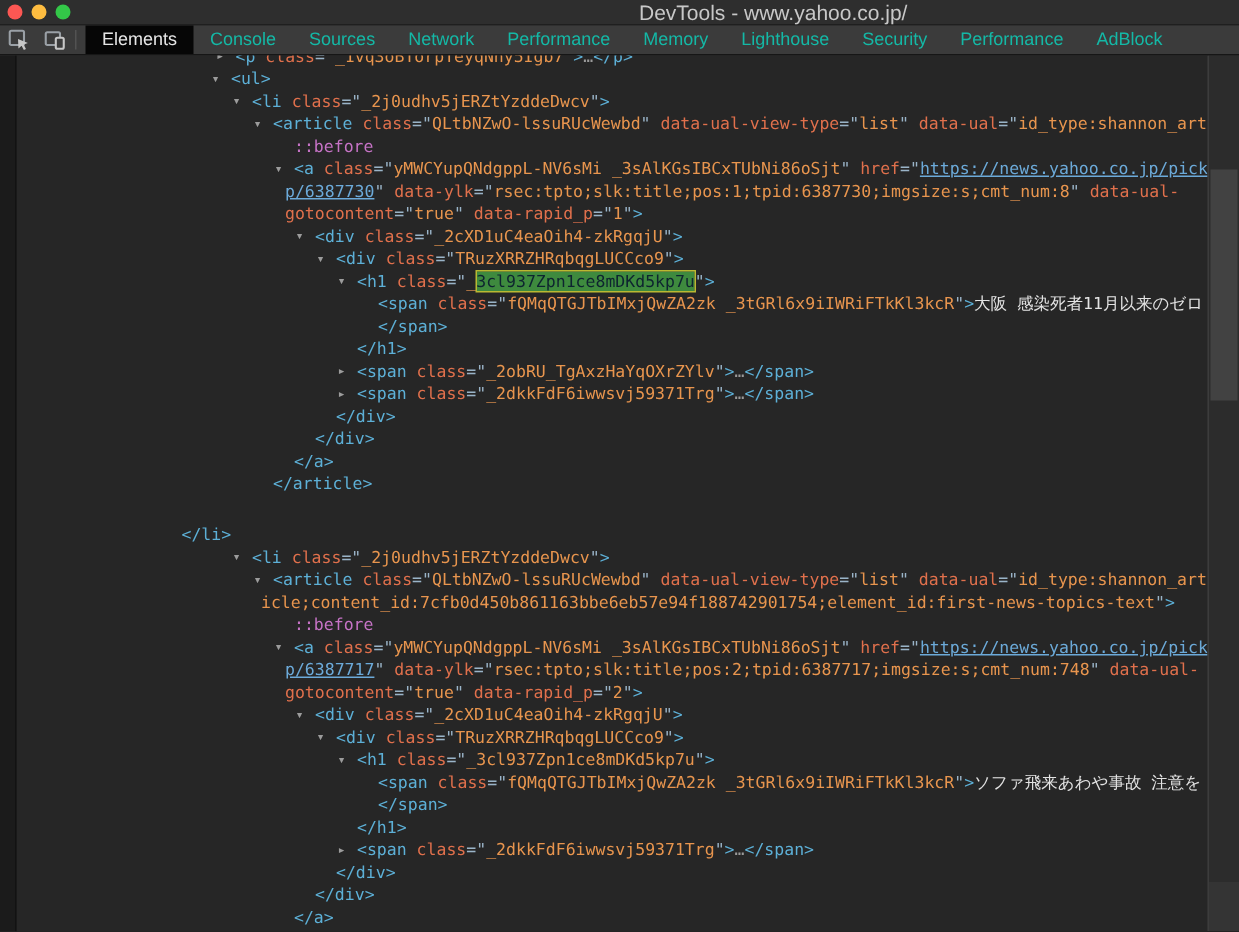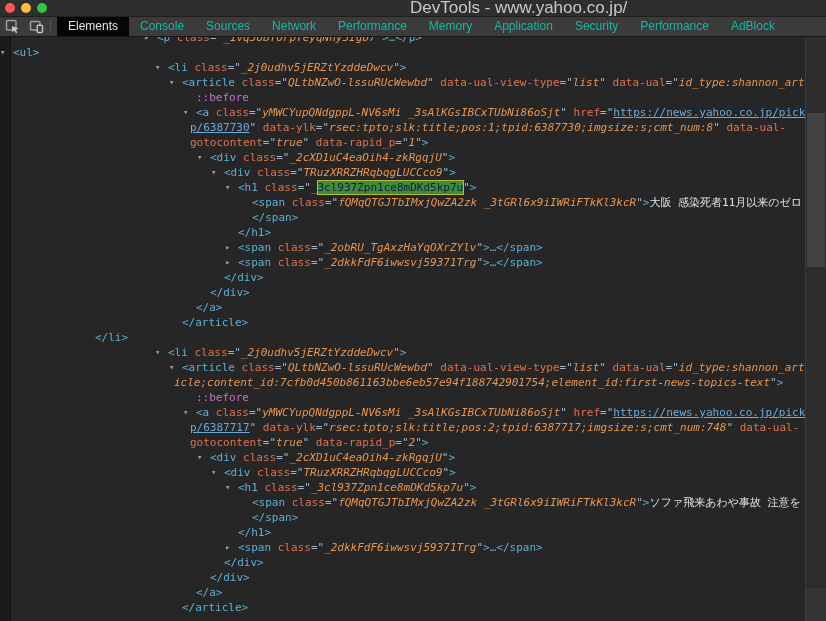--- a/index.html
+++ b/index.html
@@ -6,43 +6,43 @@
     font-family:"Liberation Sans",sans-serif;}
   .window{position:relative;width:826px;height:621px;background:#262626;overflow:hidden;}
 
   
   .titlebar{position:relative;height:16px;background:#2e2e2e;border-bottom:1px solid #1f1f1f;}
   .traffic{position:absolute;left:5px;top:3px;display:flex;gap:6px;}
   .tl{width:10px;height:10px;border-radius:50%;display:inline-block;}
   .tl.red{background:var(--traffic-close);}
   .tl.yellow{background:var(--traffic-minimize);}
   .tl.green{background:var(--traffic-zoom);}
-  .title{position:absolute;left:410px;top:0;height:16px;line-height:16px;
-    font-size:17px;color:#c8c8c8;white-space:nowrap;text-align:right;}
+  .title{position:absolute;left:426px;top:0;height:16px;line-height:16px;
+    font-size:14px;color:#c8c8c8;white-space:nowrap;text-align:right;}
 
   
   .tabbar{position:relative;height:19px;background:#3b3b3b;border-bottom:1px solid #161616;
     display:flex;align-items:stretch;}
   .toolbtn{width:24px;display:flex;align-items:center;justify-content:center;}
   .toolbtn svg{display:block;}
   .vsep{width:1px;background:#525252;margin:3px 6px 3px 2px;}
   .tabs{display:flex;align-items:stretch;justify-content:space-between;}
   .tab{padding:0 11px;line-height:19px;font-size:12px;color:#14b8a6;white-space:nowrap;cursor:default;}
   .tab.selected{background:var(--tab-selected-bg);color:#e6e6e6;}
 
   
   .content{position:absolute;top:37px;left:0;right:0;bottom:0;background:#262626;overflow:hidden;}
   .gutter{position:absolute;left:0;top:0;bottom:0;width:10px;background:#1b1b1b;border-right:1px solid #121212;}
   .tree{position:absolute;left:0;top:-7px;right:20px;}
   .code-line{height:15px;line-height:15px;white-space:pre;
     font-family:"DejaVu Sans Mono","Liberation Mono",monospace;font-size:11px;}
   .arrow{display:inline-block;width:13px;color:var(--arrow);font-size:9px;vertical-align:1px;}
   .tok-tag{color:var(--tag);}
   .tok-attr{color:var(--attr-name);}
-  .tok-val{color:var(--attr-value);font-style:italic;}
+  .tok-val{color:var(--attr-value);}
   .tok-pun{color:var(--punct);}
   .tok-lnk{color:var(--link);text-decoration:underline;}
   .tok-pse{color:var(--pseudo);}
   .tok-txt{color:var(--text-content);}
   .tok-ell{color:var(--ellipsis);}
   .tok-hl{background:var(--highlight-bg);color:var(--highlight-text);
     outline:1px solid var(--highlight-border);margin-top:41px;}
 
   
   .scrollbar{position:absolute;top:0;right:0;bottom:0;width:20px;background:#2c2c2c;
@@ -78,51 +78,51 @@
       </svg>
     </div>
     <div class="vsep"></div>
     <div class="tabs" id="tabs">
         <div class="tab selected">Elements</div>
         <div class="tab">Console</div>
         <div class="tab">Sources</div>
         <div class="tab">Network</div>
         <div class="tab">Performance</div>
         <div class="tab">Memory</div>
-        <div class="tab">Application</div>
+        <div class="tab">Lighthouse</div>
         <div class="tab">Security</div>
         <div class="tab">Performance</div>
         <div class="tab">AdBlock</div>
       </div>
   </div>
 
   <div class="content">
     <div class="gutter"></div>
     <div class="tree" id="tree">
         <div class="code-line" style="padding-left: 144px;"><span class="arrow">▸</span><span class="tok-tag">&lt;p</span><span class="tok-attr"> class</span><span class="tok-pun">="</span><span class="tok-val">_1vq3oBTorpTeyqNhy5Igb7</span><span class="tok-pun">"</span><span class="tok-tag">&gt;</span><span class="tok-ell">…</span><span class="tok-tag">&lt;/p&gt;</span></div>
-        <div class="code-line" style=""><span class="arrow">▾</span><span class="tok-tag">&lt;ul&gt;</span></div>
+        <div class="code-line" style="padding-left: 141px;"><span class="arrow">▾</span><span class="tok-tag">&lt;ul&gt;</span></div>
         <div class="code-line" style="padding-left: 155px;"><span class="arrow">▾</span><span class="tok-tag">&lt;li</span><span class="tok-attr"> class</span><span class="tok-pun">="</span><span class="tok-val">_2j0udhv5jERZtYzddeDwcv</span><span class="tok-pun">"</span><span class="tok-tag">&gt;</span></div>
         <div class="code-line" style="padding-left: 169px;"><span class="arrow">▾</span><span class="tok-tag">&lt;article</span><span class="tok-attr"> class</span><span class="tok-pun">="</span><span class="tok-val">QLtbNZwO-lssuRUcWewbd</span><span class="tok-pun">"</span><span class="tok-attr"> data-ual-view-type</span><span class="tok-pun">="</span><span class="tok-val">list</span><span class="tok-pun">"</span><span class="tok-attr"> data-ual</span><span class="tok-pun">="</span><span class="tok-val">id_type:shannon_art</span></div>
         <div class="code-line" style="padding-left: 183px;"><span class="arrow"></span><span class="tok-pse">::before</span></div>
         <div class="code-line" style="padding-left: 183px;"><span class="arrow">▾</span><span class="tok-tag">&lt;a</span><span class="tok-attr"> class</span><span class="tok-pun">="</span><span class="tok-val">yMWCYupQNdgppL-NV6sMi _3sAlKGsIBCxTUbNi86oSjt</span><span class="tok-pun">"</span><span class="tok-attr"> href</span><span class="tok-pun">="</span><span class="tok-lnk">https://news.yahoo.co.jp/picku</span></div>
         <div class="code-line" style="padding-left: 177px;"><span class="arrow"></span><span class="tok-lnk">p/6387730</span><span class="tok-pun">"</span><span class="tok-attr"> data-ylk</span><span class="tok-pun">="</span><span class="tok-val">rsec:tpto;slk:title;pos:1;tpid:6387730;imgsize:s;cmt_num:8</span><span class="tok-pun">"</span><span class="tok-attr"> data-ual-</span></div>
         <div class="code-line" style="padding-left: 177px;"><span class="arrow"></span><span class="tok-attr">gotocontent</span><span class="tok-pun">="</span><span class="tok-val">true</span><span class="tok-pun">"</span><span class="tok-attr"> data-rapid_p</span><span class="tok-pun">="</span><span class="tok-val">1</span><span class="tok-pun">"</span><span class="tok-tag">&gt;</span></div>
         <div class="code-line" style="padding-left: 197px;"><span class="arrow">▾</span><span class="tok-tag">&lt;div</span><span class="tok-attr"> class</span><span class="tok-pun">="</span><span class="tok-val">_2cXD1uC4eaOih4-zkRgqjU</span><span class="tok-pun">"</span><span class="tok-tag">&gt;</span></div>
         <div class="code-line" style="padding-left: 211px;"><span class="arrow">▾</span><span class="tok-tag">&lt;div</span><span class="tok-attr"> class</span><span class="tok-pun">="</span><span class="tok-val">TRuzXRRZHRqbqgLUCCco9</span><span class="tok-pun">"</span><span class="tok-tag">&gt;</span></div>
         <div class="code-line" style="padding-left: 225px;"><span class="arrow">▾</span><span class="tok-tag">&lt;h1</span><span class="tok-attr"> class</span><span class="tok-pun">="</span><span class="tok-val">_</span><span class="tok-hl">3cl937Zpn1ce8mDKd5kp7u</span><span class="tok-pun">"</span><span class="tok-tag">&gt;</span></div>
         <div class="code-line" style="padding-left: 239px;"><span class="arrow"></span><span class="tok-tag">&lt;span</span><span class="tok-attr"> class</span><span class="tok-pun">="</span><span class="tok-val">fQMqQTGJTbIMxjQwZA2zk _3tGRl6x9iIWRiFTkKl3kcR</span><span class="tok-pun">"</span><span class="tok-tag">&gt;</span><span class="tok-txt">大阪 感染死者11月以来のゼロ</span></div>
         <div class="code-line" style="padding-left: 239px;"><span class="arrow"></span><span class="tok-tag">&lt;/span&gt;</span></div>
         <div class="code-line" style="padding-left: 225px;"><span class="arrow"></span><span class="tok-tag">&lt;/h1&gt;</span></div>
         <div class="code-line" style="padding-left: 225px;"><span class="arrow">▸</span><span class="tok-tag">&lt;span</span><span class="tok-attr"> class</span><span class="tok-pun">="</span><span class="tok-val">_2obRU_TgAxzHaYqOXrZYlv</span><span class="tok-pun">"</span><span class="tok-tag">&gt;</span><span class="tok-ell">…</span><span class="tok-tag">&lt;/span&gt;</span></div>
         <div class="code-line" style="padding-left: 225px;"><span class="arrow">▸</span><span class="tok-tag">&lt;span</span><span class="tok-attr"> class</span><span class="tok-pun">="</span><span class="tok-val">_2dkkFdF6iwwsvj59371Trg</span><span class="tok-pun">"</span><span class="tok-tag">&gt;</span><span class="tok-ell">…</span><span class="tok-tag">&lt;/span&gt;</span></div>
         <div class="code-line" style="padding-left: 211px;"><span class="arrow"></span><span class="tok-tag">&lt;/div&gt;</span></div>
         <div class="code-line" style="padding-left: 197px;"><span class="arrow"></span><span class="tok-tag">&lt;/div&gt;</span></div>
         <div class="code-line" style="padding-left: 183px;"><span class="arrow"></span><span class="tok-tag">&lt;/a&gt;</span></div>
         <div class="code-line" style="padding-left: 169px;"><span class="arrow"></span><span class="tok-tag">&lt;/article&gt;</span></div>
-        <div class="code-line" style="padding-left: 82px;"><span class="arrow"></span><span class="tok-tag">&lt;/li&gt;</span></div>
+        <div class="code-line" style="padding-left: 108px; margin-top: 19px;"><span class="arrow"></span><span class="tok-tag">&lt;/li&gt;</span></div>
         <div class="code-line" style="padding-left: 155px;"><span class="arrow">▾</span><span class="tok-tag">&lt;li</span><span class="tok-attr"> class</span><span class="tok-pun">="</span><span class="tok-val">_2j0udhv5jERZtYzddeDwcv</span><span class="tok-pun">"</span><span class="tok-tag">&gt;</span></div>
         <div class="code-line" style="padding-left: 169px;"><span class="arrow">▾</span><span class="tok-tag">&lt;article</span><span class="tok-attr"> class</span><span class="tok-pun">="</span><span class="tok-val">QLtbNZwO-lssuRUcWewbd</span><span class="tok-pun">"</span><span class="tok-attr"> data-ual-view-type</span><span class="tok-pun">="</span><span class="tok-val">list</span><span class="tok-pun">"</span><span class="tok-attr"> data-ual</span><span class="tok-pun">="</span><span class="tok-val">id_type:shannon_art</span></div>
         <div class="code-line" style="padding-left: 161px;"><span class="arrow"></span><span class="tok-val">icle;content_id:7cfb0d450b861163bbe6eb57e94f188742901754;element_id:first-news-topics-text</span><span class="tok-pun">"</span><span class="tok-tag">&gt;</span></div>
         <div class="code-line" style="padding-left: 183px;"><span class="arrow"></span><span class="tok-pse">::before</span></div>
         <div class="code-line" style="padding-left: 183px;"><span class="arrow">▾</span><span class="tok-tag">&lt;a</span><span class="tok-attr"> class</span><span class="tok-pun">="</span><span class="tok-val">yMWCYupQNdgppL-NV6sMi _3sAlKGsIBCxTUbNi86oSjt</span><span class="tok-pun">"</span><span class="tok-attr"> href</span><span class="tok-pun">="</span><span class="tok-lnk">https://news.yahoo.co.jp/picku</span></div>
         <div class="code-line" style="padding-left: 177px;"><span class="arrow"></span><span class="tok-lnk">p/6387717</span><span class="tok-pun">"</span><span class="tok-attr"> data-ylk</span><span class="tok-pun">="</span><span class="tok-val">rsec:tpto;slk:title;pos:2;tpid:6387717;imgsize:s;cmt_num:748</span><span class="tok-pun">"</span><span class="tok-attr"> data-ual-</span></div>
         <div class="code-line" style="padding-left: 177px;"><span class="arrow"></span><span class="tok-attr">gotocontent</span><span class="tok-pun">="</span><span class="tok-val">true</span><span class="tok-pun">"</span><span class="tok-attr"> data-rapid_p</span><span class="tok-pun">="</span><span class="tok-val">2</span><span class="tok-pun">"</span><span class="tok-tag">&gt;</span></div>
         <div class="code-line" style="padding-left: 197px;"><span class="arrow">▾</span><span class="tok-tag">&lt;div</span><span class="tok-attr"> class</span><span class="tok-pun">="</span><span class="tok-val">_2cXD1uC4eaOih4-zkRgqjU</span><span class="tok-pun">"</span><span class="tok-tag">&gt;</span></div>
         <div class="code-line" style="padding-left: 211px;"><span class="arrow">▾</span><span class="tok-tag">&lt;div</span><span class="tok-attr"> class</span><span class="tok-pun">="</span><span class="tok-val">TRuzXRRZHRqbqgLUCCco9</span><span class="tok-pun">"</span><span class="tok-tag">&gt;</span></div>
         <div class="code-line" style="padding-left: 225px;"><span class="arrow">▾</span><span class="tok-tag">&lt;h1</span><span class="tok-attr"> class</span><span class="tok-pun">="</span><span class="tok-val">_3cl937Zpn1ce8mDKd5kp7u</span><span class="tok-pun">"</span><span class="tok-tag">&gt;</span></div>

